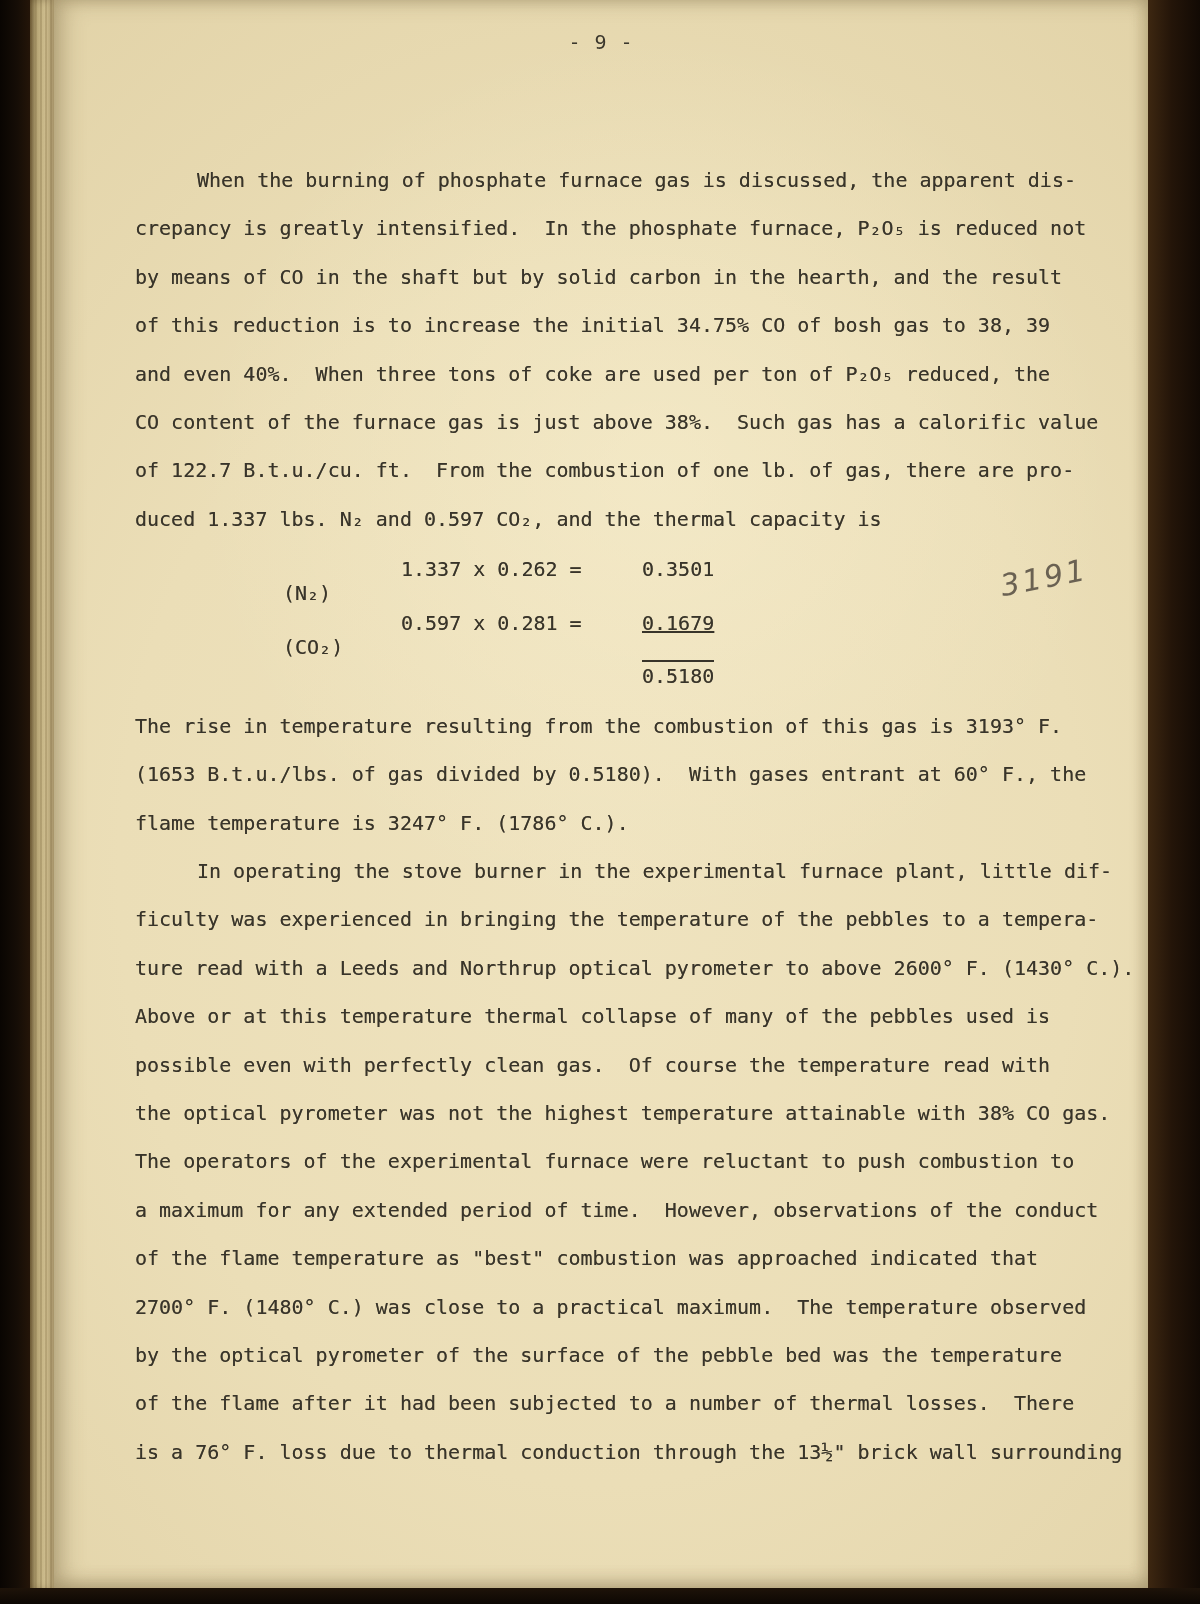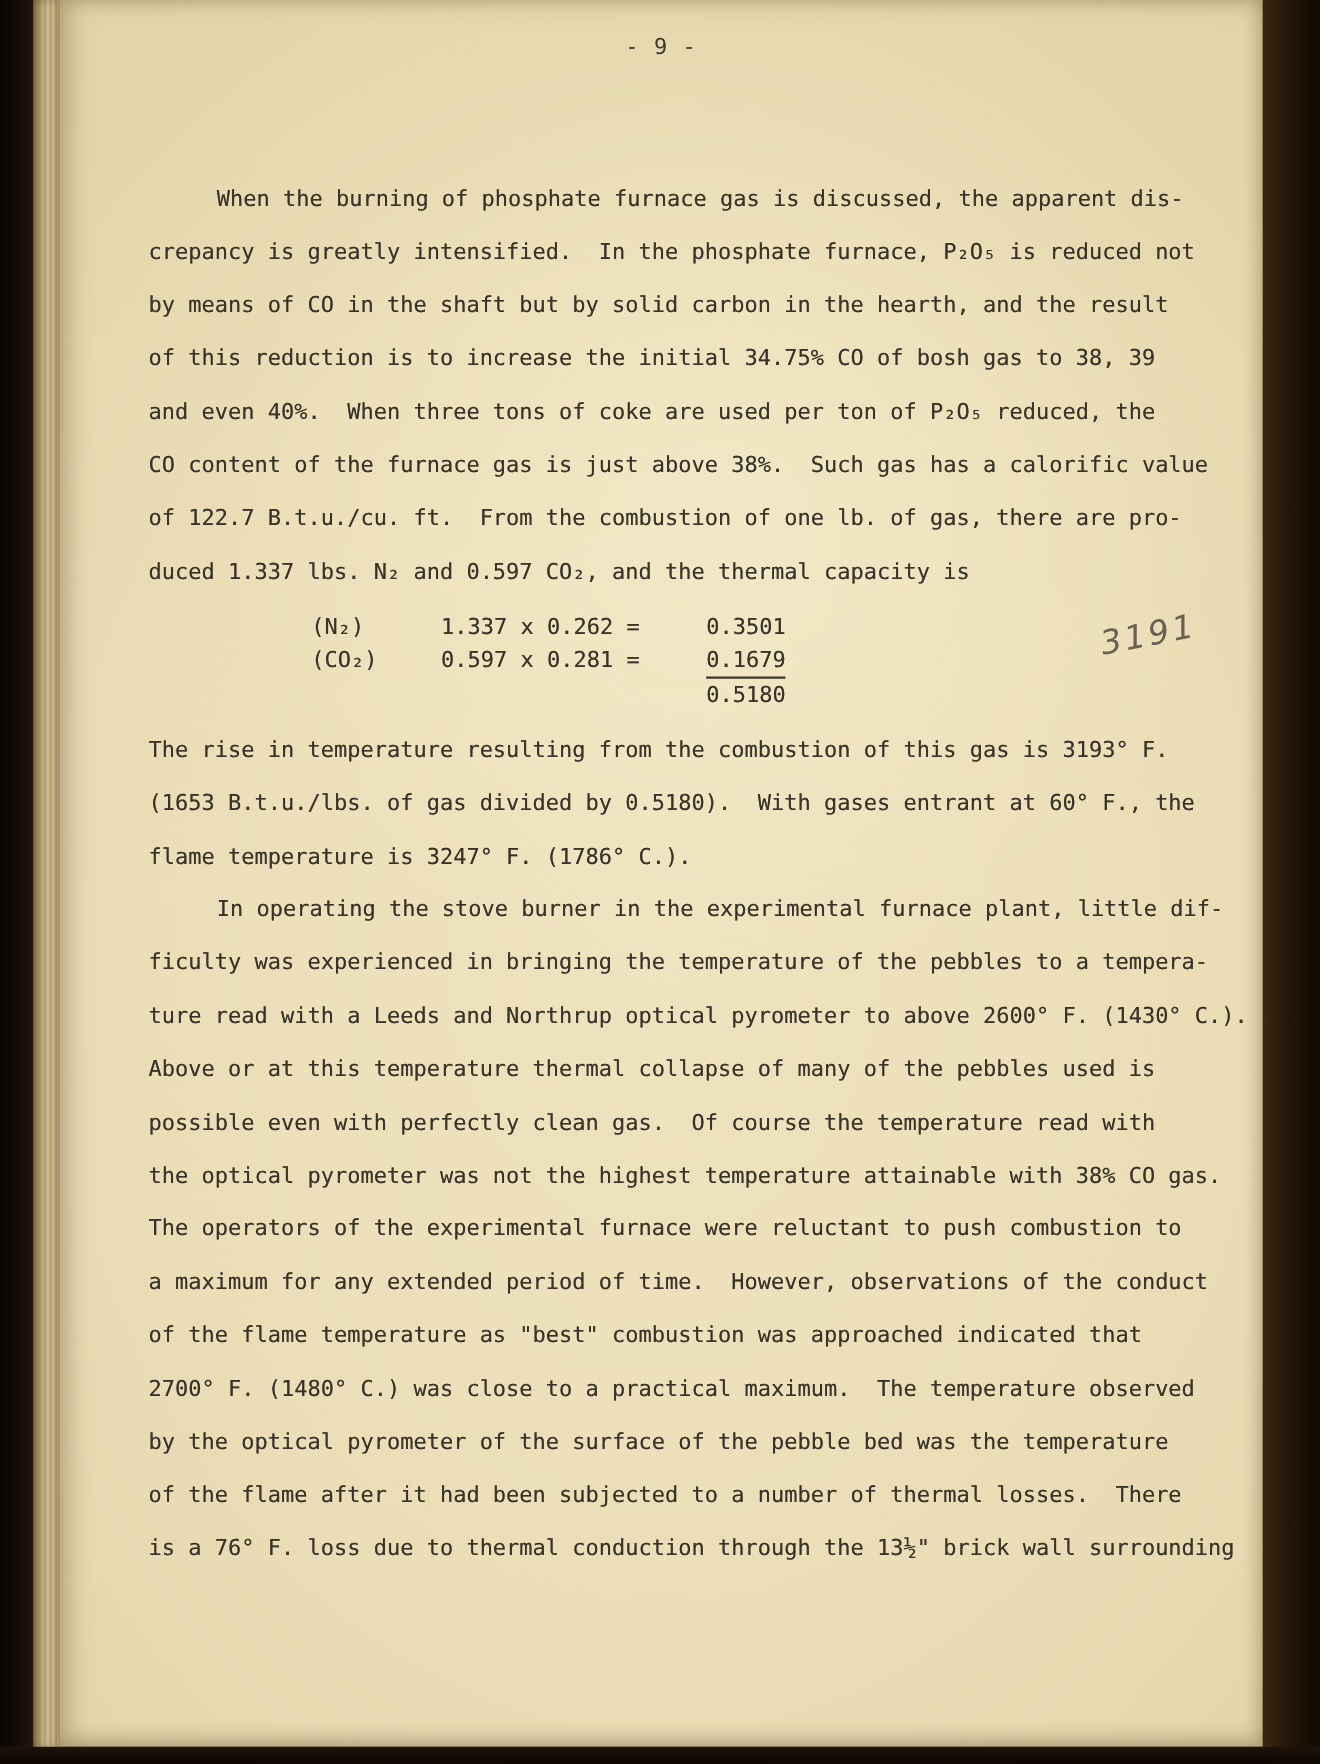--- a/index.html
+++ b/index.html
@@ -61,26 +61,27 @@
     text-shadow: 0 0 0.5px rgba(40,35,20,0.55);
   }
   .para { margin: 0; }
   .para.indent .line:first-child { text-indent: 62px; }
   .line { min-height: 48.4px; }
   .calc {
     margin: 12px 0 10px 148px;
     line-height: 29.5px;
   }
   .calc-row { display: flex; }
-  .c-label { display: inline-block; width: 118px; }
+  .c-label { display: inline-block; width: 118px; margin-top: 24px; }
   .c-expr  { display: inline-block; width: 196px; }
   .c-value { display: inline-block; margin-left: 45px; }
   .c-value.underline {
     border-bottom: 2px solid #38342a;
     padding-bottom: 1px;
+    text-decoration: underline;
   }
   .annotation {
     position: absolute; left: 946px; top: 560px;
     font-family: "DejaVu Sans", "Liberation Sans", sans-serif;
     font-style: italic;
     font-size: 30px;
     color: #6a6152;
     letter-spacing: 3px;
     transform: rotate(-11deg);
     text-shadow: none;

